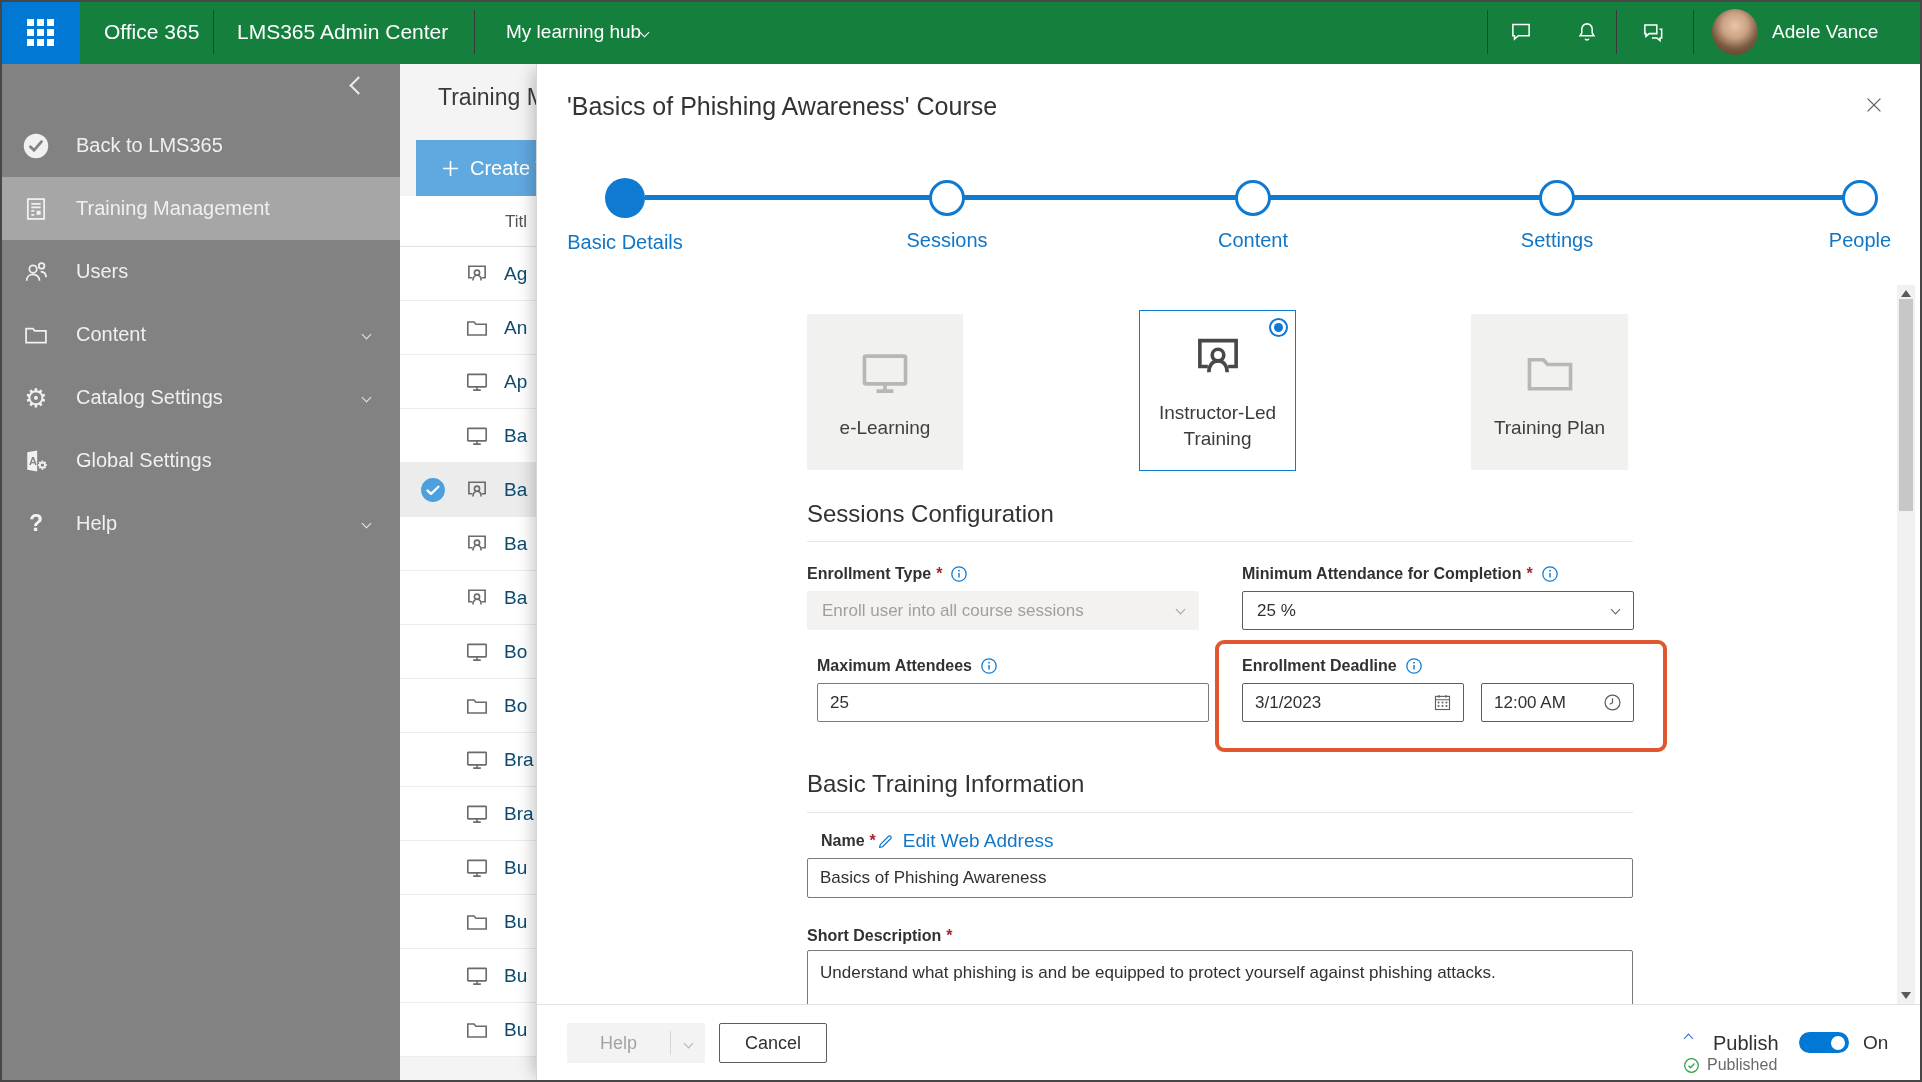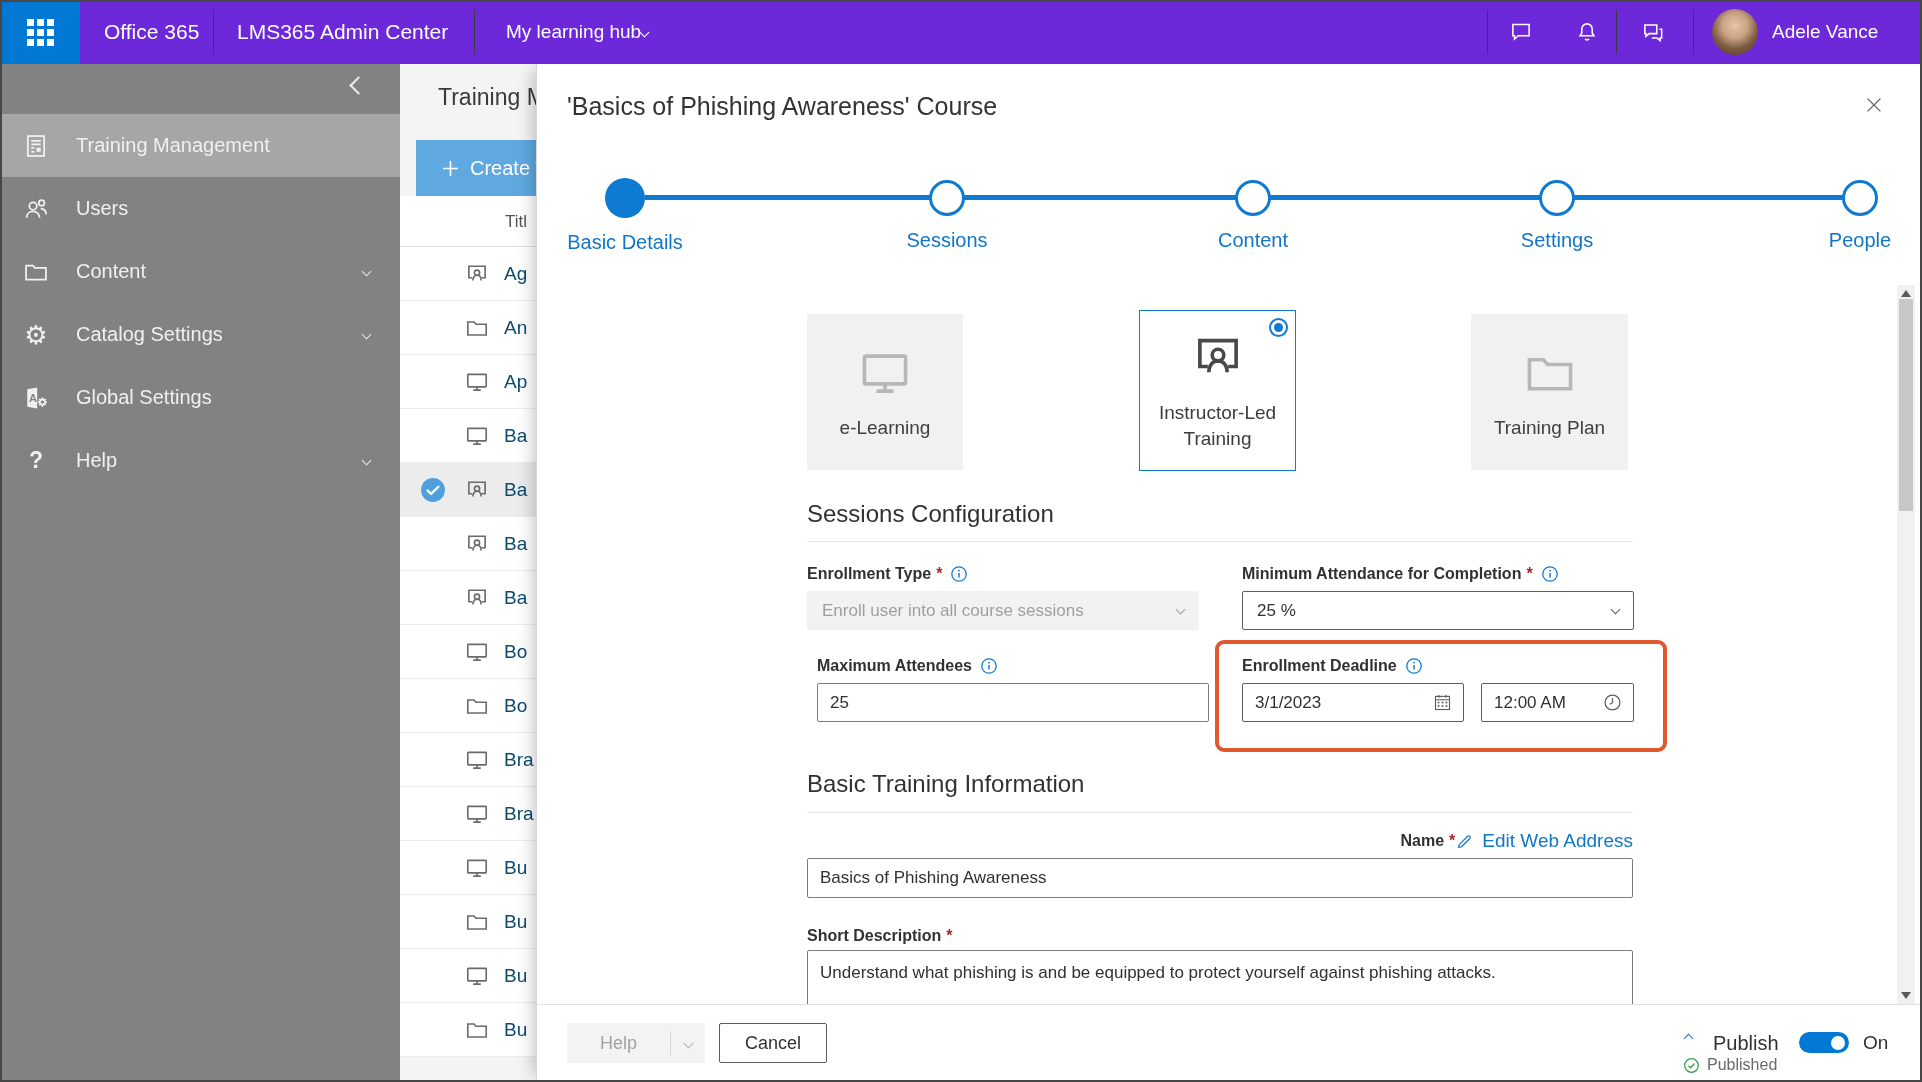--- a/index.html
+++ b/index.html
@@ -7,21 +7,21 @@
     --highlight-orange:#e0592e; --toggle-on-blue:#0078d4; --published-green:#31a24c;
     --required-red:#a4262c; --sidebar-gray:#828282; --sidebar-selected-gray:#a6a6a6;
   }
   *{box-sizing:border-box;margin:0;padding:0;font-family:"Liberation Sans",sans-serif;}
   html,body{width:1922px;height:1082px;background:#fff;overflow:hidden;}
   #app{position:relative;width:1922px;height:1082px;overflow:hidden;background:#fff;}
   .frame{position:absolute;inset:0;border:2px solid #474747;pointer-events:none;z-index:99;}
   svg{display:block;}
 
   
-  #topbar{position:absolute;left:0;top:0;width:1922px;height:64px;background:#6d28d9;z-index:10;padding-left:12px;}
+  #topbar{position:absolute;left:0;top:0;width:1922px;height:64px;background:#15803d;z-index:10;padding-left:12px;}
   .waffle{position:absolute;left:0;top:0;width:80px;height:64px;background:var(--launcher-blue);display:flex;align-items:center;justify-content:center;cursor:pointer;}
   .waffle-grid{width:27px;height:27px;display:grid;grid-template-columns:repeat(3,1fr);grid-template-rows:repeat(3,1fr);gap:3px;}
   .waffle-grid span{background:#fff;}
   .tb-text{position:absolute;top:0;height:64px;line-height:64px;color:#fff;white-space:nowrap;}
   .tb-brand{left:104px;font-size:21px;}
   .tb-app{left:237px;font-size:21px;}
   .tb-hub{left:506px;font-size:19px;display:flex;align-items:center;height:64px;cursor:pointer;}
   .tb-sep{position:absolute;top:10px;width:1px;height:44px;background:#3a3a3a;}
   .tb-icon{position:absolute;top:19px;width:26px;height:26px;cursor:pointer;}
   .avatar{position:absolute;left:1712px;top:9px;width:46px;height:46px;border-radius:50%;cursor:pointer;
@@ -112,21 +112,21 @@
   .sel.disabled{background:#f3f2f1;border-color:#f3f2f1;color:#a19f9d;cursor:default;}
   .sel.disabled .chev{color:#a19f9d;}
   .inp{margin-top:7px;height:39px;width:100%;border:1px solid #7d7b79;border-radius:2px;padding:0 12px;font-size:17px;color:#323130;background:#fff;}
   .dt-row{display:flex;gap:17px;margin-top:7px;}
   .dt-box{height:39px;border:1px solid #605e5c;border-radius:2px;display:flex;align-items:center;justify-content:space-between;
     padding:0 10px 0 12px;font-size:17px;color:#323130;background:#fff;cursor:pointer;}
   .dt-box svg{width:21px;height:21px;}
   .dt-date{width:222px;} .dt-time{width:153px;}
   .hl-box{position:absolute;left:678px;top:576px;width:452px;height:112px;border:4px solid var(--highlight-orange);border-radius:9px;pointer-events:none;z-index:4;}
 
-  .name-row{position:absolute;left:270px;top:766px;width:826px;display:flex;justify-content:flex-end;align-items:center;}
+  .name-row{position:absolute;left:284px;top:766px;width:826px;display:flex;justify-content:flex-start;align-items:center;}
   .editlink{display:flex;align-items:center;gap:8px;font-size:19px;color:#1076c7;cursor:pointer;}
   .editlink svg{width:19px;height:19px;}
   .name-inp{position:absolute;left:270px;top:794px;width:826px;height:40px;border:1px solid #7d7b79;border-radius:2px;padding:7px 12px;font-size:17px;color:#323130;}
   .sd-label{position:absolute;left:270px;top:862px;}
   .sd-area{position:absolute;left:270px;top:886px;width:826px;height:92px;border:1px solid #7d7b79;border-radius:2px;
     padding:10px 12px;font-size:17px;color:#323130;resize:none;overflow:hidden;line-height:1.4;}
 
   
   .m-footer{position:absolute;left:0;top:940px;width:1386px;height:78px;background:#fff;border-top:1px solid #e1e1e1;z-index:5;}
   .f-save{position:absolute;left:30px;top:18px;width:138px;height:40px;background:#f3f3f3;display:flex;align-items:center;color:#a5a3a1;font-size:18px;cursor:default;}
@@ -196,20 +196,30 @@
           <path d="M18 9.5h2v8h-1.5V20l-3-2.5H11"></path>
         </svg>
       </div>
     <div class="tb-sep" style="left:1693px"></div>
     <div class="avatar"></div>
     <div class="tb-text tb-user">Adele Vance</div>
   </div>
 
   <div id="sidebar">
     <div class="collapse"><span class="chev left"></span></div>
+    <div class="side-item">
+        <span class="side-ico">
+          <svg viewBox="0 0 24 24">
+            <circle cx="12" cy="12" r="10.5" fill="#f1f1f1"></circle>
+            <path d="M7.2 12.6l3.1 3.1 6.4-7.4" stroke="#828282" stroke-width="2.4" fill="none" stroke-linecap="round"></path>
+          </svg>
+        </span>
+        <span class="side-label">Back to LMS365</span>
+
+      </div>
       <div class="side-item selected">
         <span class="side-ico">
           <svg viewBox="0 0 24 24" fill="none" stroke="#f1f1f1" stroke-width="1.5">
             <rect x="5" y="3.5" width="14" height="17"></rect>
             <path d="M8 7.5h8M8 10.5h8M8 13.5h2.5M8 17h2.5"></path>
             <rect x="12.5" y="13.5" width="3.5" height="3.5" fill="#f1f1f1" stroke="none"></rect>
           </svg>
         </span>
         <span class="side-label">Training Management</span>
 

